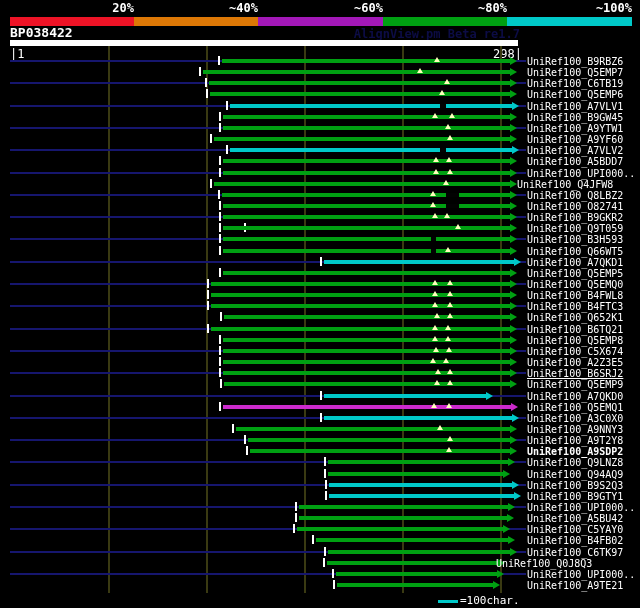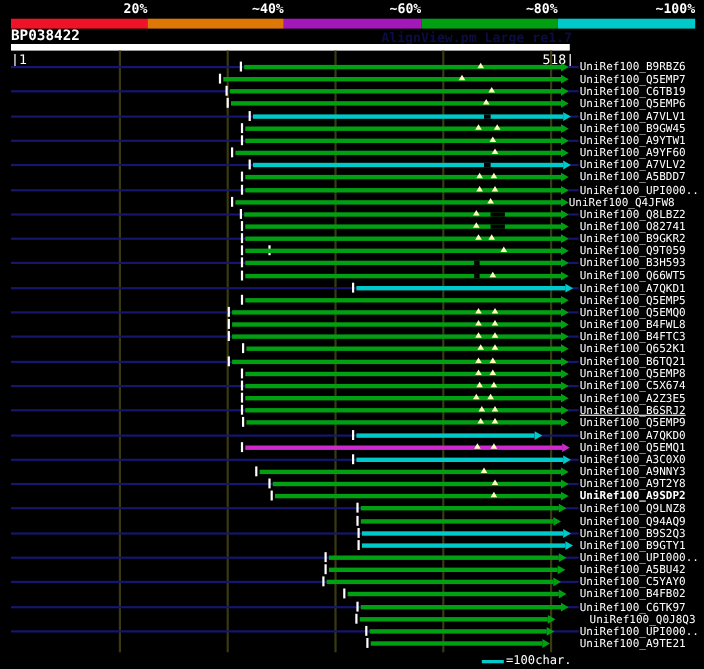--- a/index.html
+++ b/index.html
@@ -45,24 +45,24 @@
     </div>
   <div id="scale-bar">
       <div class="scale-seg" style="left: 10px; width: 124px; background: rgb(238, 19, 38);"></div>
       <div class="scale-seg" style="left: 134px; width: 124px; background: rgb(221, 120, 6);"></div>
       <div class="scale-seg" style="left: 258px; width: 125px; background: rgb(163, 24, 184);"></div>
       <div class="scale-seg" style="left: 383px; width: 124px; background: rgb(0, 160, 18);"></div>
       <div class="scale-seg" style="left: 507px; width: 125px; background: rgb(0, 201, 201);"></div>
     </div>
 
   <div id="query-id">BP038422</div>
-  <div id="watermark">AlignView.pm Large re1.7</div>
+  <div id="watermark">AlignView.pm Beta re1.7</div>
   <div id="query-bar"></div>
   <div id="axis-start">|1</div>
-  <div id="axis-end">518|</div>
+  <div id="axis-end">298|</div>
 
   <div id="gridlines">
       <div class="gridline" style="left: 108px;"></div>
       <div class="gridline" style="left: 206px;"></div>
       <div class="gridline" style="left: 304px;"></div>
       <div class="gridline" style="left: 402px;"></div>
       <div class="gridline" style="left: 500px;"></div>
     </div>
   <div id="rows">
       <div>
@@ -406,21 +406,21 @@
         <div class="leader" style="left: 10px; width: 516px; top: 551px;"></div>
         <div class="start-tick" style="left: 324px; top: 547px;"></div>
         <div class="hit-bar" style="left: 328px; width: 182px; top: 550px; background: rgb(0, 160, 18);"></div>
         <div class="arrowhead" style="left: 510px; top: 548px; border-left: 7px solid rgb(0, 160, 18);"></div>
         <div class="hit-label" style="left: 527px; top: 547px;">UniRef100_C6TK97</div>
       </div>
       <div>
         <div class="start-tick" style="left: 323px; top: 558px;"></div>
         <div class="hit-bar" style="left: 327px; width: 171px; top: 561px; background: rgb(0, 160, 18);"></div>
         <div class="arrowhead" style="left: 498px; top: 559px; border-left: 7px solid rgb(0, 160, 18);"></div>
-        <div class="hit-label" style="left: 496px; top: 558px; margin-left: 40px;">UniRef100_Q0J8Q3</div>
+        <div class="hit-label" style="left: 496px; top: 558px;">UniRef100_Q0J8Q3</div>
       </div>
       <div>
         <div class="leader" style="left: 10px; width: 516px; top: 573px;"></div>
         <div class="start-tick" style="left: 332px; top: 569px;"></div>
         <div class="hit-bar" style="left: 336px; width: 161px; top: 572px; background: rgb(0, 160, 18);"></div>
         <div class="arrowhead" style="left: 497px; top: 570px; border-left: 7px solid rgb(0, 160, 18);"></div>
         <div class="hit-label" style="left: 527px; top: 569px;">UniRef100_UPI000..</div>
       </div>
       <div>
         <div class="start-tick" style="left: 333px; top: 580px;"></div>

